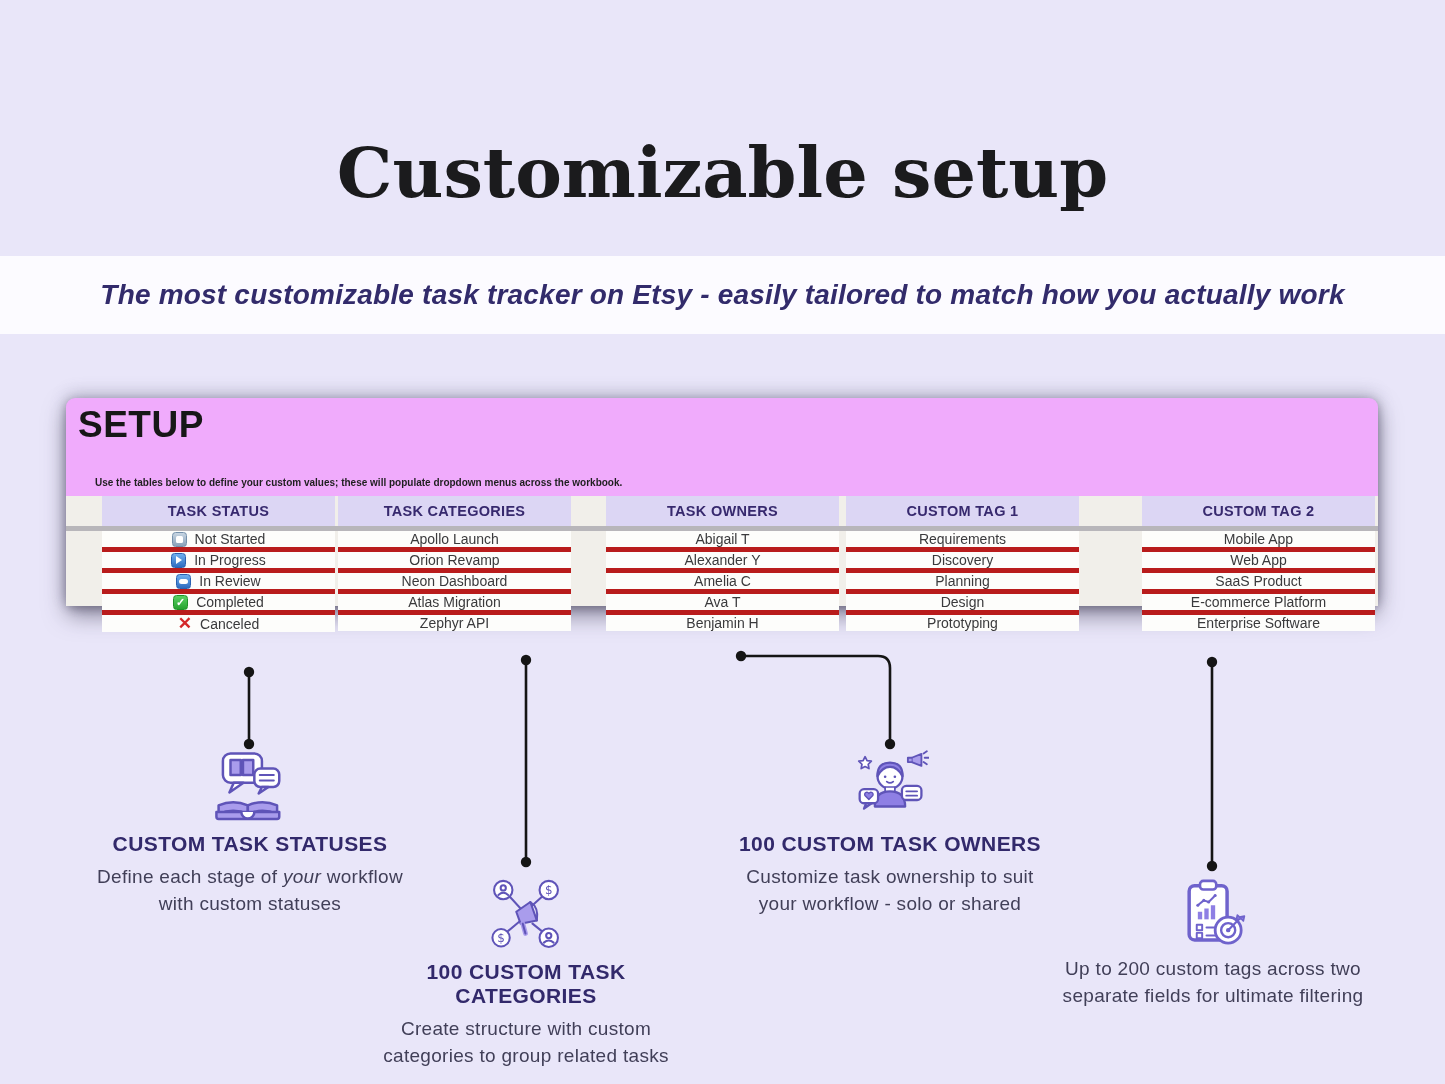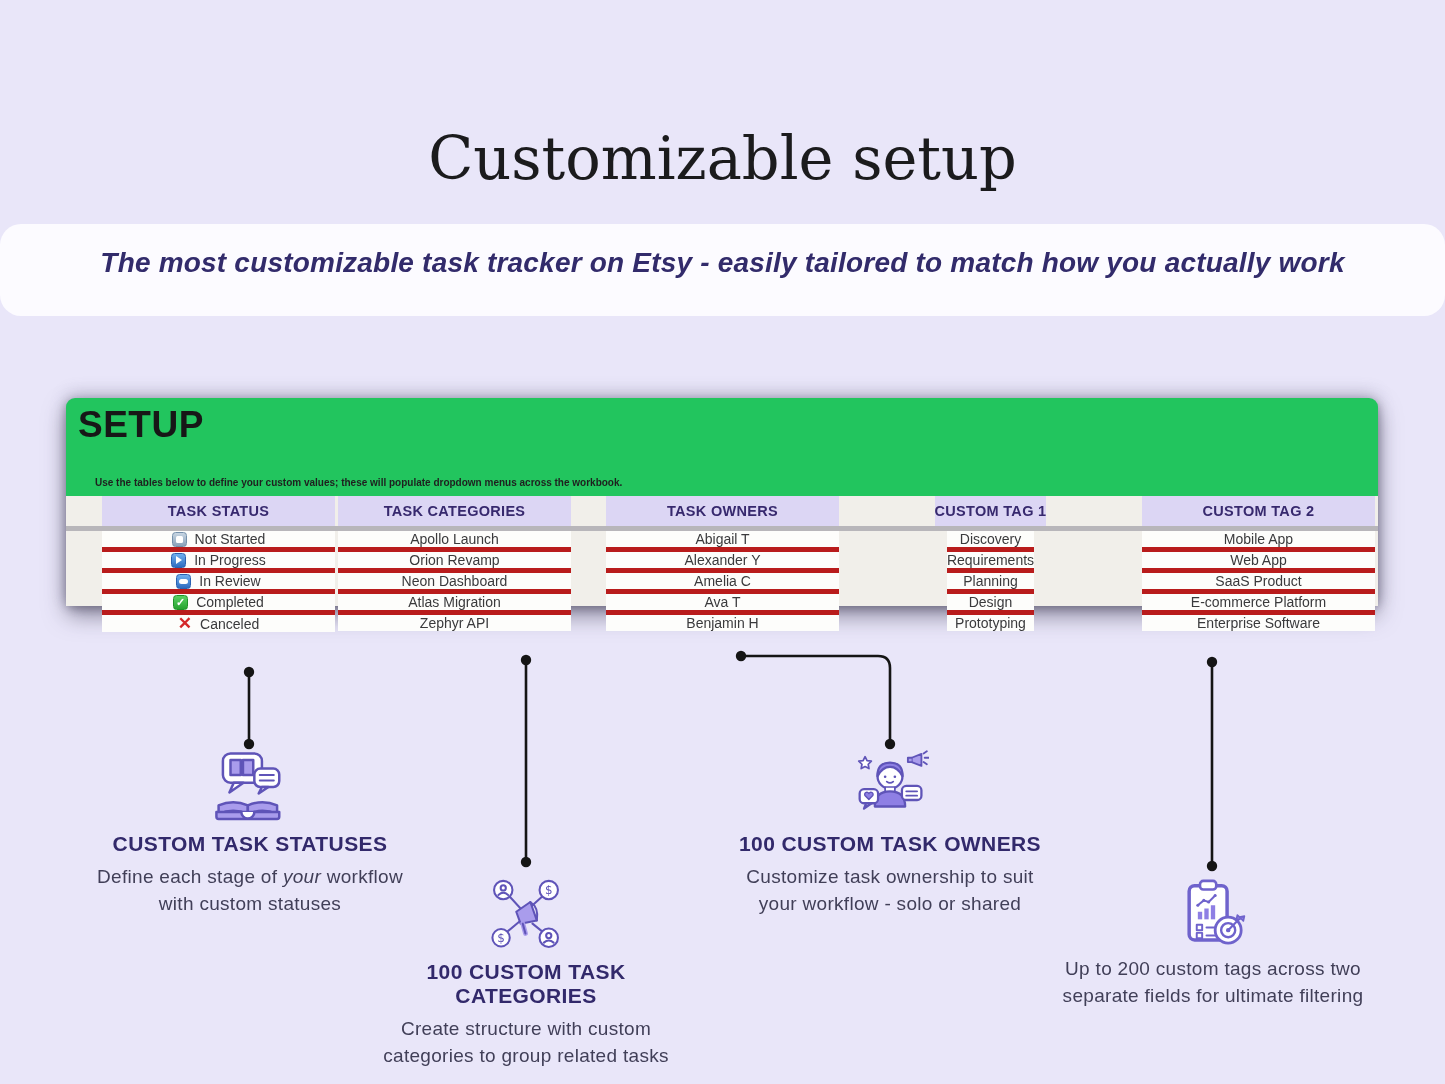--- a/index.html
+++ b/index.html
@@ -1,24 +1,24 @@
 <!DOCTYPE html>
 <html><head>
 <meta charset="utf-8">
 <style>
   html,body{margin:0;padding:0;}
   .page{position:relative;width:1445px;height:1084px;background:#E9E6F9;overflow:hidden;
         font-family:"Liberation Sans",sans-serif;}
   .main-title{position:absolute;top:84px;left:0;right:0;text-align:center;
-        font-family:"DejaVu Serif",serif;font-size:59px;font-weight:400;color:#1B1B1D;letter-spacing:0;}
-  .band{position:absolute;top:224px;left:0;width:100%;height:92px;background:#FCFBFF;border-radius:21px;}
+        font-family:"DejaVu Serif",serif;font-size:70px;font-weight:700;color:#1B1B1D;letter-spacing:0;}
+  .band{position:absolute;top:256px;left:0;width:100%;height:78px;background:#FCFBFF;}
   .band-text{display:block;text-align:center;line-height:78px;font-size:28px;font-weight:bold;
         font-style:italic;color:#322B6B;letter-spacing:.2px;}
   
-  .card{position:absolute;left:66px;top:398px;width:1312px;height:208px;background:#22c55e;border-radius:9px;
+  .card{position:absolute;left:66px;top:398px;width:1312px;height:208px;background:#f0abfc;border-radius:9px;
         box-shadow:0 10px 22px rgba(70,65,90,.55),0 3px 8px rgba(70,65,90,.4),0 -5px 16px rgba(110,105,135,.3);}
   .card-title{position:absolute;left:12px;top:6px;margin:0;font-size:37px;font-weight:bold;
         color:#171717;letter-spacing:.5px;}
   .card-desc{position:absolute;left:13px;top:63px;margin:16px;font-size:10px;color:#1F1F1F;font-weight:bold;
         font-family:"Liberation Sans",sans-serif;}
   .table-zone{position:absolute;left:0;right:0;top:98px;bottom:0;background:#F1EFEA;}
   .tcol{position:absolute;top:0;bottom:0;width:233px;display:flex;flex-direction:column;z-index:1;}
   .thead{height:30px;flex:0 0 30px;background:#DCD6F4;color:#37296E;font-weight:bold;font-size:14.5px;
         display:flex;align-items:center;justify-content:center;letter-spacing:.3px;}
   .trows{flex:1;display:flex;flex-direction:column;margin-top:5px;background:#FDFDFB;}
@@ -127,28 +127,28 @@
               <span>Amelia C</span>
             </div>
             <div class="tcell">
               <span>Ava T</span>
             </div>
             <div class="tcell">
               <span>Benjamin H</span>
             </div>
           </div>
         </div>
-        <div class="tcol" style="left: 808px; align-items: center;">
+        <div class="tcol" style="left: 780px;">
           <div class="thead">CUSTOM TAG 1</div>
           <div class="trows">
             <div class="tcell">
+              <span>Requirements</span>
+            </div>
+            <div class="tcell">
               <span>Discovery</span>
-            </div>
-            <div class="tcell">
-              <span>Requirements</span>
             </div>
             <div class="tcell">
               <span>Planning</span>
             </div>
             <div class="tcell">
               <span>Design</span>
             </div>
             <div class="tcell">
               <span>Prototyping</span>
             </div>

